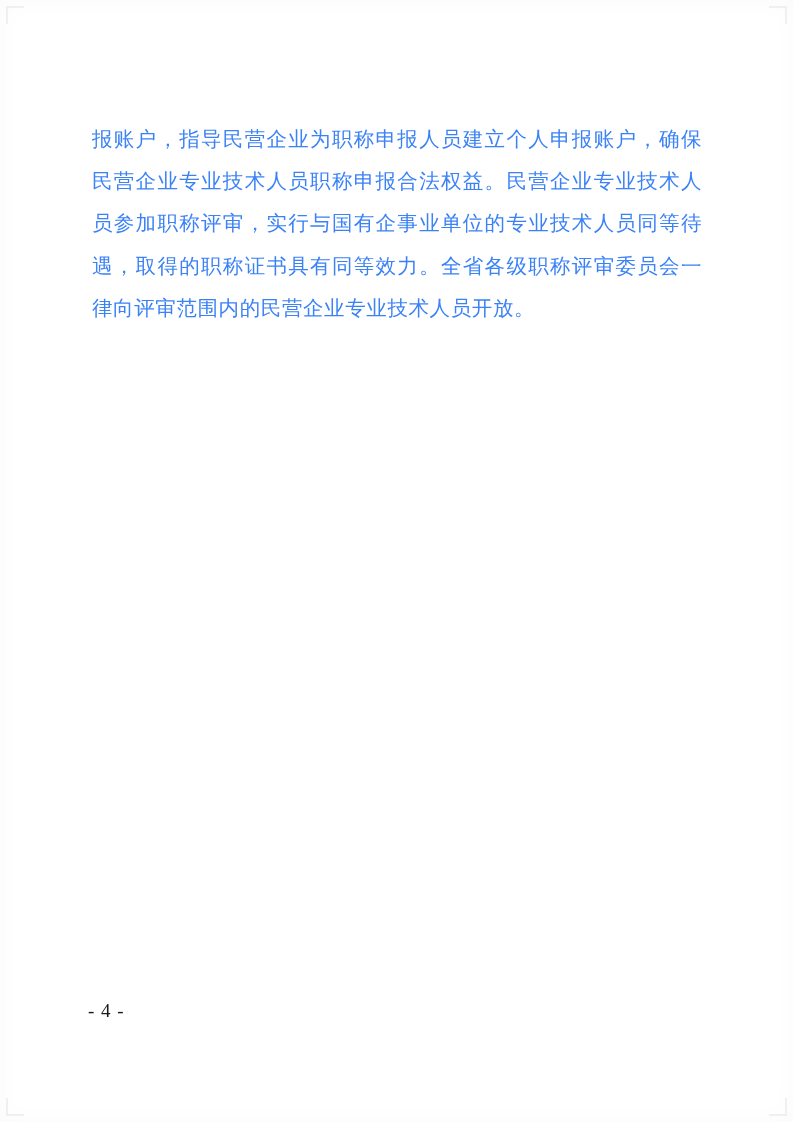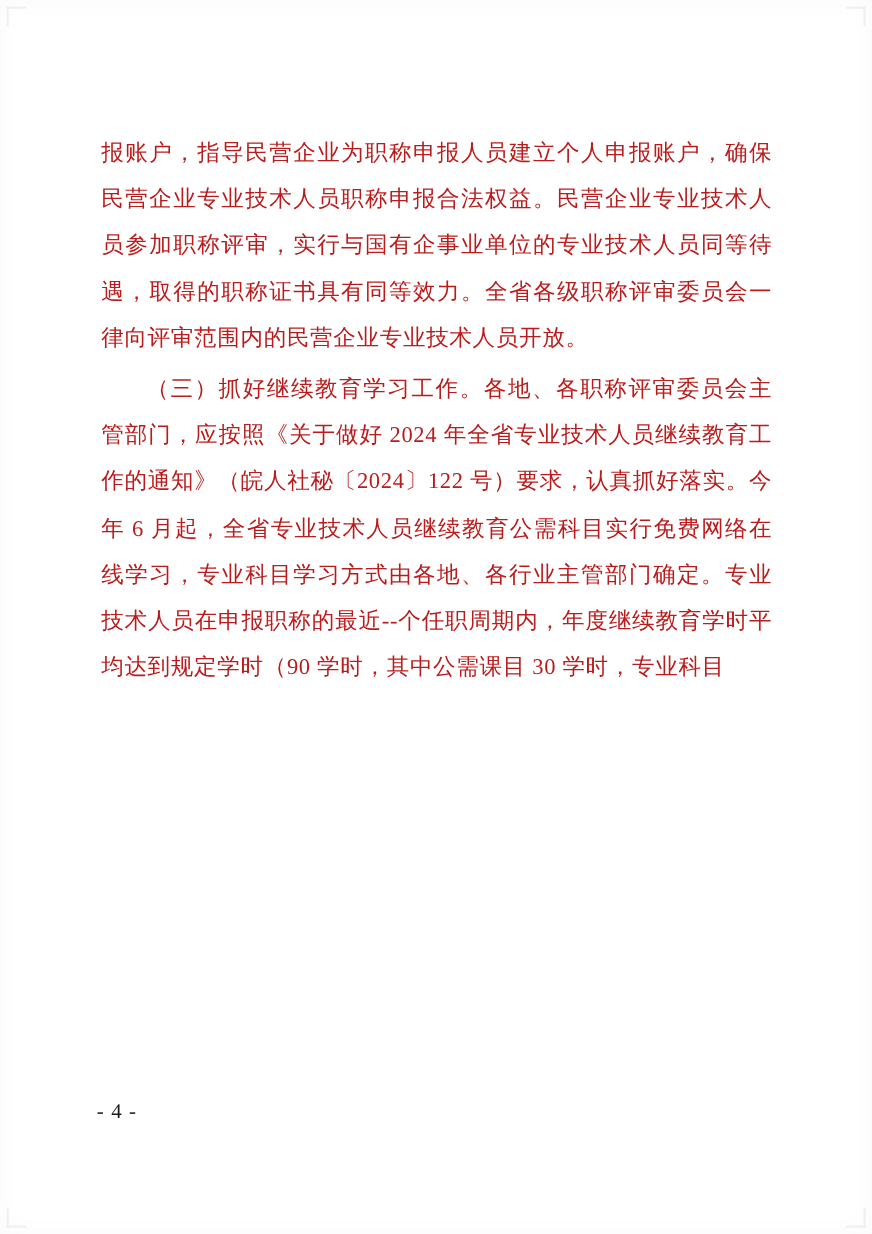--- a/index.html
+++ b/index.html
@@ -18,21 +18,21 @@
   .doc-body {
     position: absolute;
     left: 92px;
     top: 118px;
     width: 610px;
   }
   .para {
     margin: 0 0 4px 0;
     font-size: 20.5px;
     line-height: 42.2px;
-    color: #b91c1c;
+    color: #3b82f6;
     text-align: justify;
     text-justify: inter-ideograph;
     letter-spacing: 0.6px;
     font-weight: 500;
   }
   .para.indent {
     text-indent: 41px;
   }
   .page-number {
     position: absolute;
@@ -67,18 +67,17 @@
 <div class="page">
 
   <div class="edge-tint"></div>
   <div class="corner-mark tl"></div>
   <div class="corner-mark tr"></div>
   <div class="corner-mark bl"></div>
   <div class="corner-mark br"></div>
 
   <div class="doc-body">
     <p class="para">报账户，指导民营企业为职称申报人员建立个人申报账户，确保民营企业专业技术人员职称申报合法权益。民营企业专业技术人员参加职称评审，实行与国有企事业单位的专业技术人员同等待遇，取得的职称证书具有同等效力。全省各级职称评审委员会一律向评审范围内的民营企业专业技术人员开放。</p>
-    <p class="para indent">（三）抓好继续教育学习工作。各地、各职称评审委员会主管部门，应按照《关于做好 2024 年全省专业技术人员继续教育工作的通知》（皖人社秘〔2024〕122 号）要求，认真抓好落实。今年 6 月起，全省专业技术人员继续教育公需科目实行免费网络在线学习，专业科目学习方式由各地、各行业主管部门确定。专业技术人员在申报职称的最近--个任职周期内，年度继续教育学时平均达到规定学时（90 学时，其中公需课目 30 学时，专业科目</p>
   </div>
 
   <div class="page-number">- 4 -</div>
 
 </div>
 
 </body></html>

